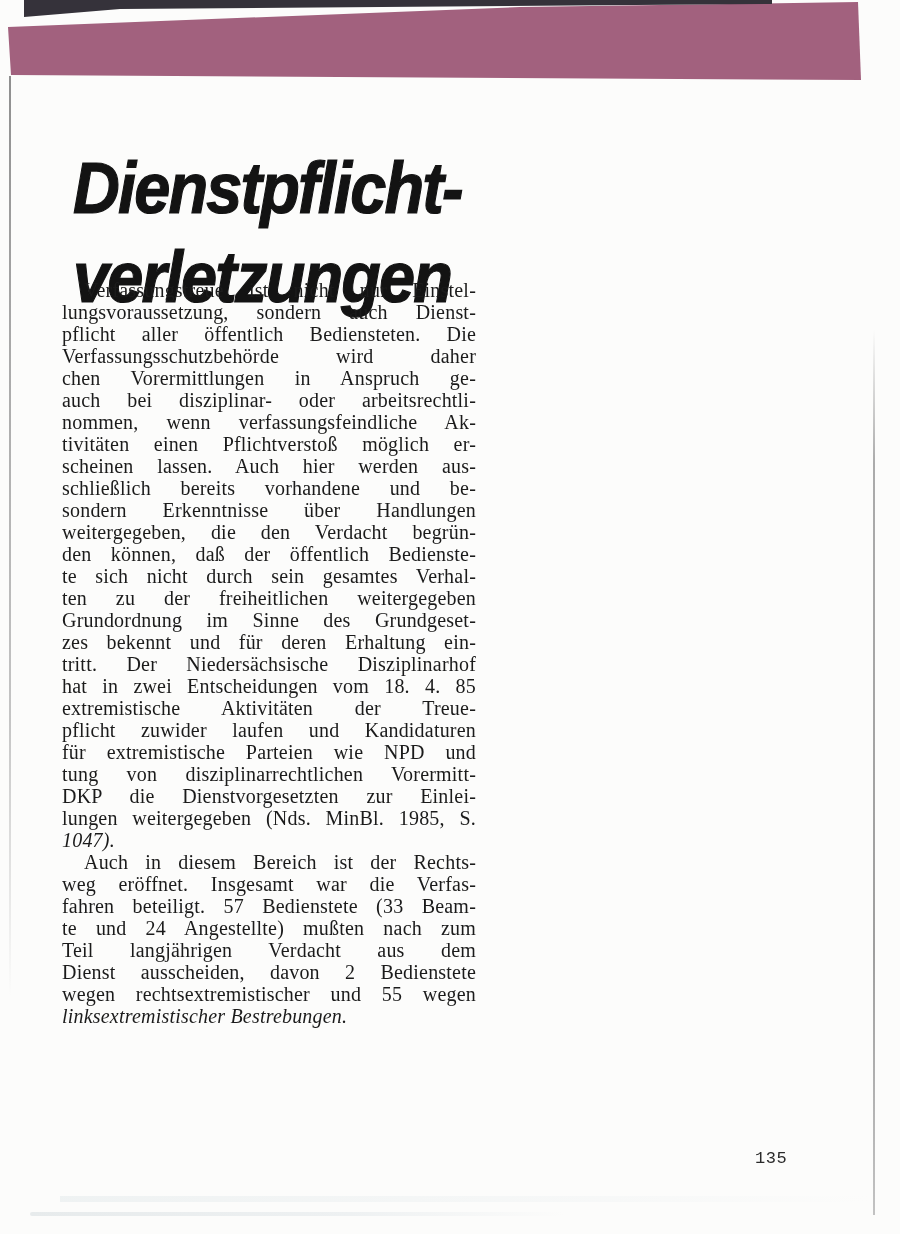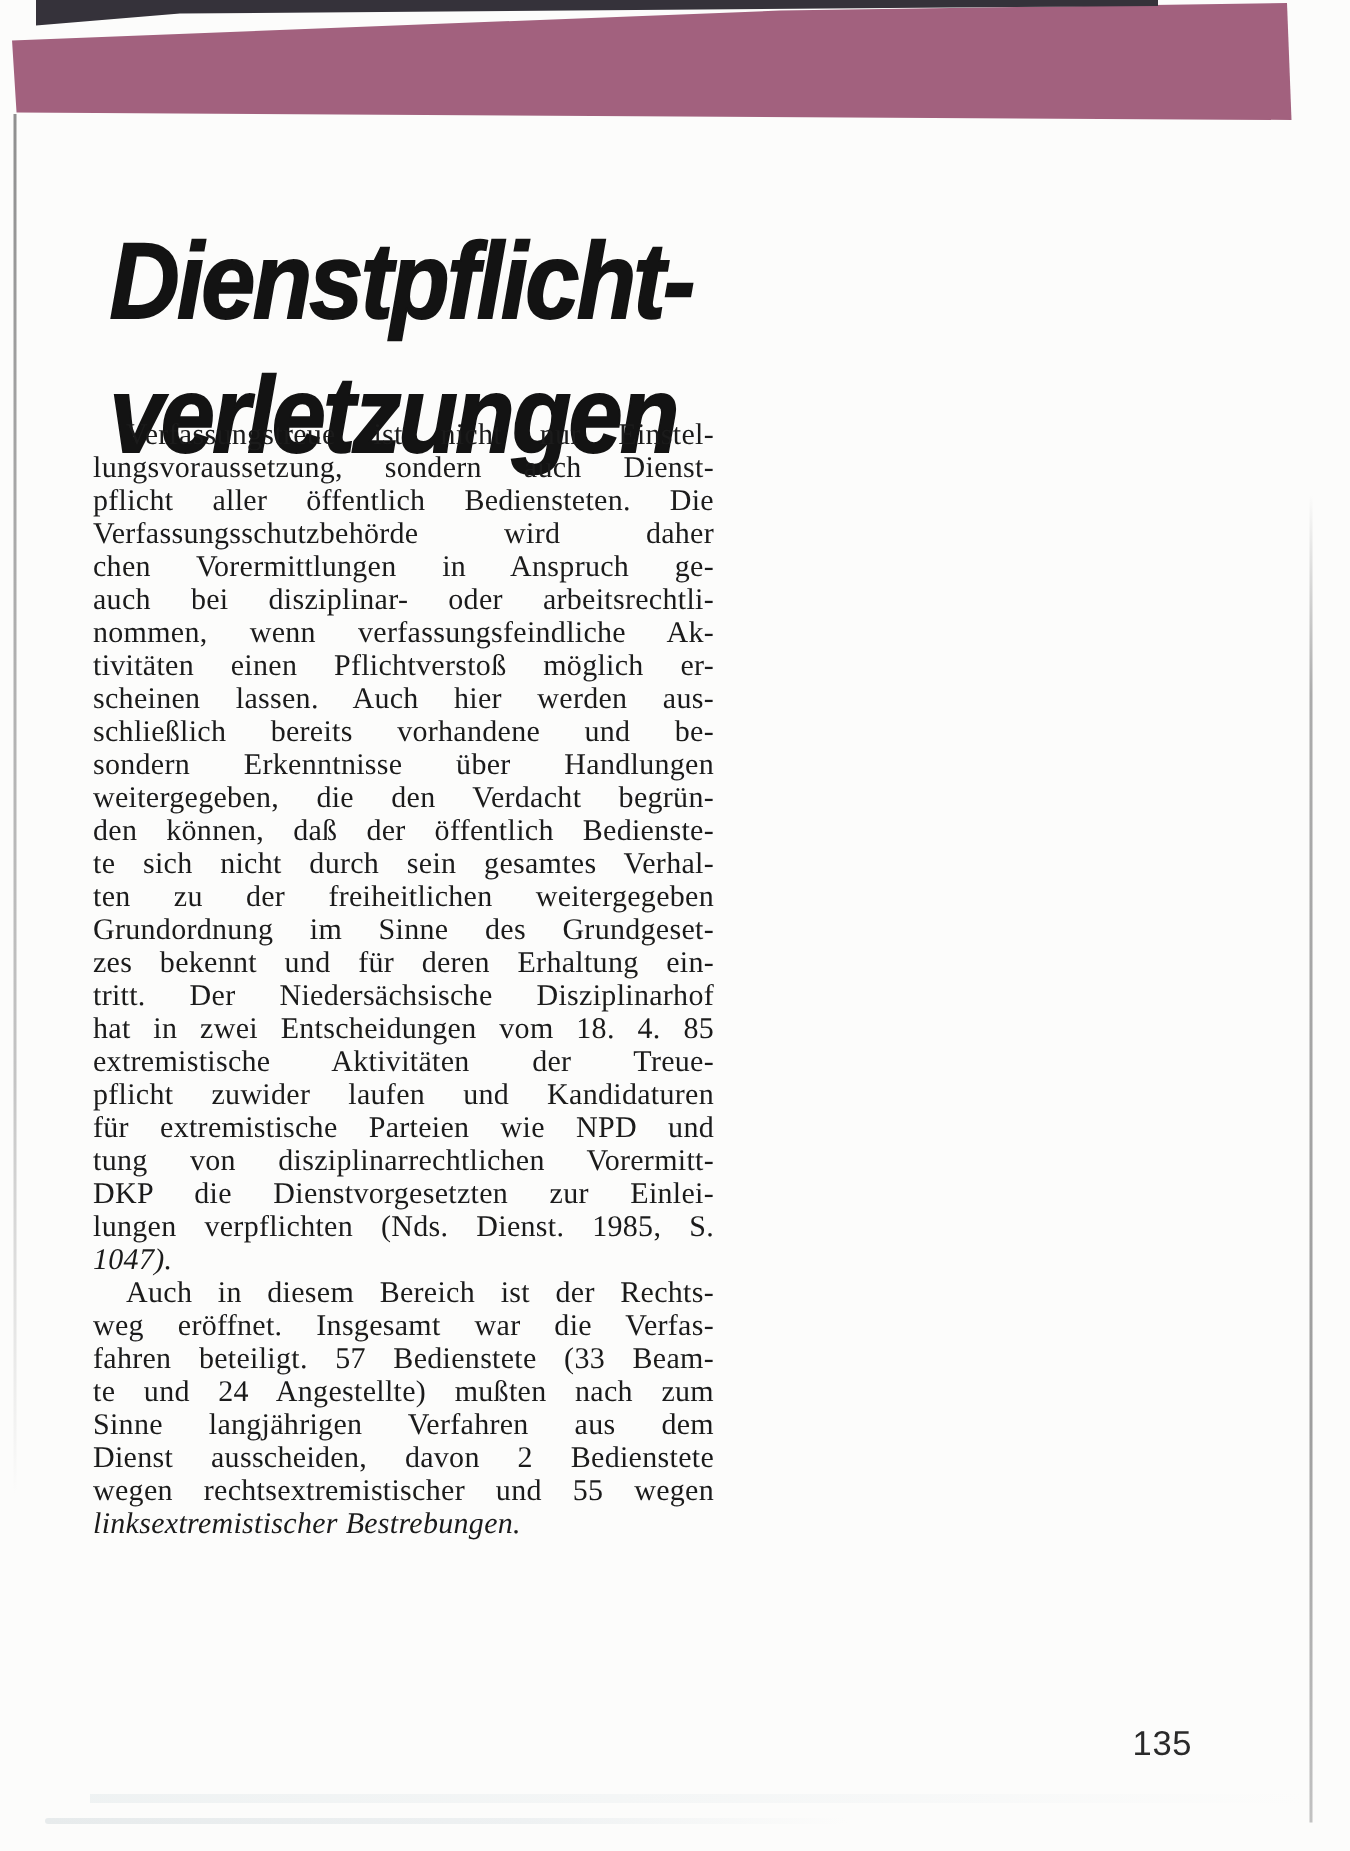--- a/index.html
+++ b/index.html
@@ -62,22 +62,22 @@
   .para{margin:0;}
   .bline{
     text-align:justify;
     text-align-last:justify;
   }
   .bline.lastline{text-align-last:left;font-style:italic;}
   .bline.firstline{text-indent:22px;}
 
   .page-number{
     position:absolute;left:755px;top:1149px;
-    font-family:Liberation Sans, sans-serif;
-    font-size:23px;
+    font-family:Liberation Mono, monospace;
+    font-size:17px;
     color:#2a2a2a;
     letter-spacing:.5px;
   }
 </style>
 </head>
 <body>
 
 <div class="scan-page">
 
   <svg class="band-svg" viewBox="0 0 900 92" preserveAspectRatio="none" aria-hidden="true">
@@ -114,29 +114,29 @@
         <div class="bline">ten zu der freiheitlichen weitergegeben</div>
         <div class="bline">Grundordnung im Sinne des Grundgeset-</div>
         <div class="bline">zes bekennt und für deren Erhaltung ein-</div>
         <div class="bline">tritt. Der Niedersächsische Disziplinarhof</div>
         <div class="bline">hat in zwei Entscheidungen vom 18. 4. 85</div>
         <div class="bline">extremistische Aktivitäten der Treue-</div>
         <div class="bline">pflicht zuwider laufen und Kandidaturen</div>
         <div class="bline">für extremistische Parteien wie NPD und</div>
         <div class="bline">tung von disziplinarrechtlichen Vorermitt-</div>
         <div class="bline">DKP die Dienstvorgesetzten zur Einlei-</div>
-        <div class="bline">lungen verpflichten (Nds. Dienst. 1985, S.</div>
+        <div class="bline">lungen weitergegeben (Nds. MinBl. 1985, S.</div>
         <div class="bline lastline">1047).</div>
       </div>
       <div class="para">
         <div class="bline firstline">Auch in diesem Bereich ist der Rechts-</div>
         <div class="bline">weg eröffnet. Insgesamt war die Verfas-</div>
         <div class="bline">fahren beteiligt. 57 Bedienstete (33 Beam-</div>
         <div class="bline">te und 24 Angestellte) mußten nach zum</div>
-        <div class="bline">Sinne langjährigen Verfahren aus dem</div>
+        <div class="bline">Teil langjährigen Verdacht aus dem</div>
         <div class="bline">Dienst ausscheiden, davon 2 Bedienstete</div>
         <div class="bline">wegen rechtsextremistischer und 55 wegen</div>
         <div class="bline lastline">linksextremistischer Bestrebungen.</div>
       </div>
     </div>
 
   <div class="page-number">135</div>
 
 </div>
 

